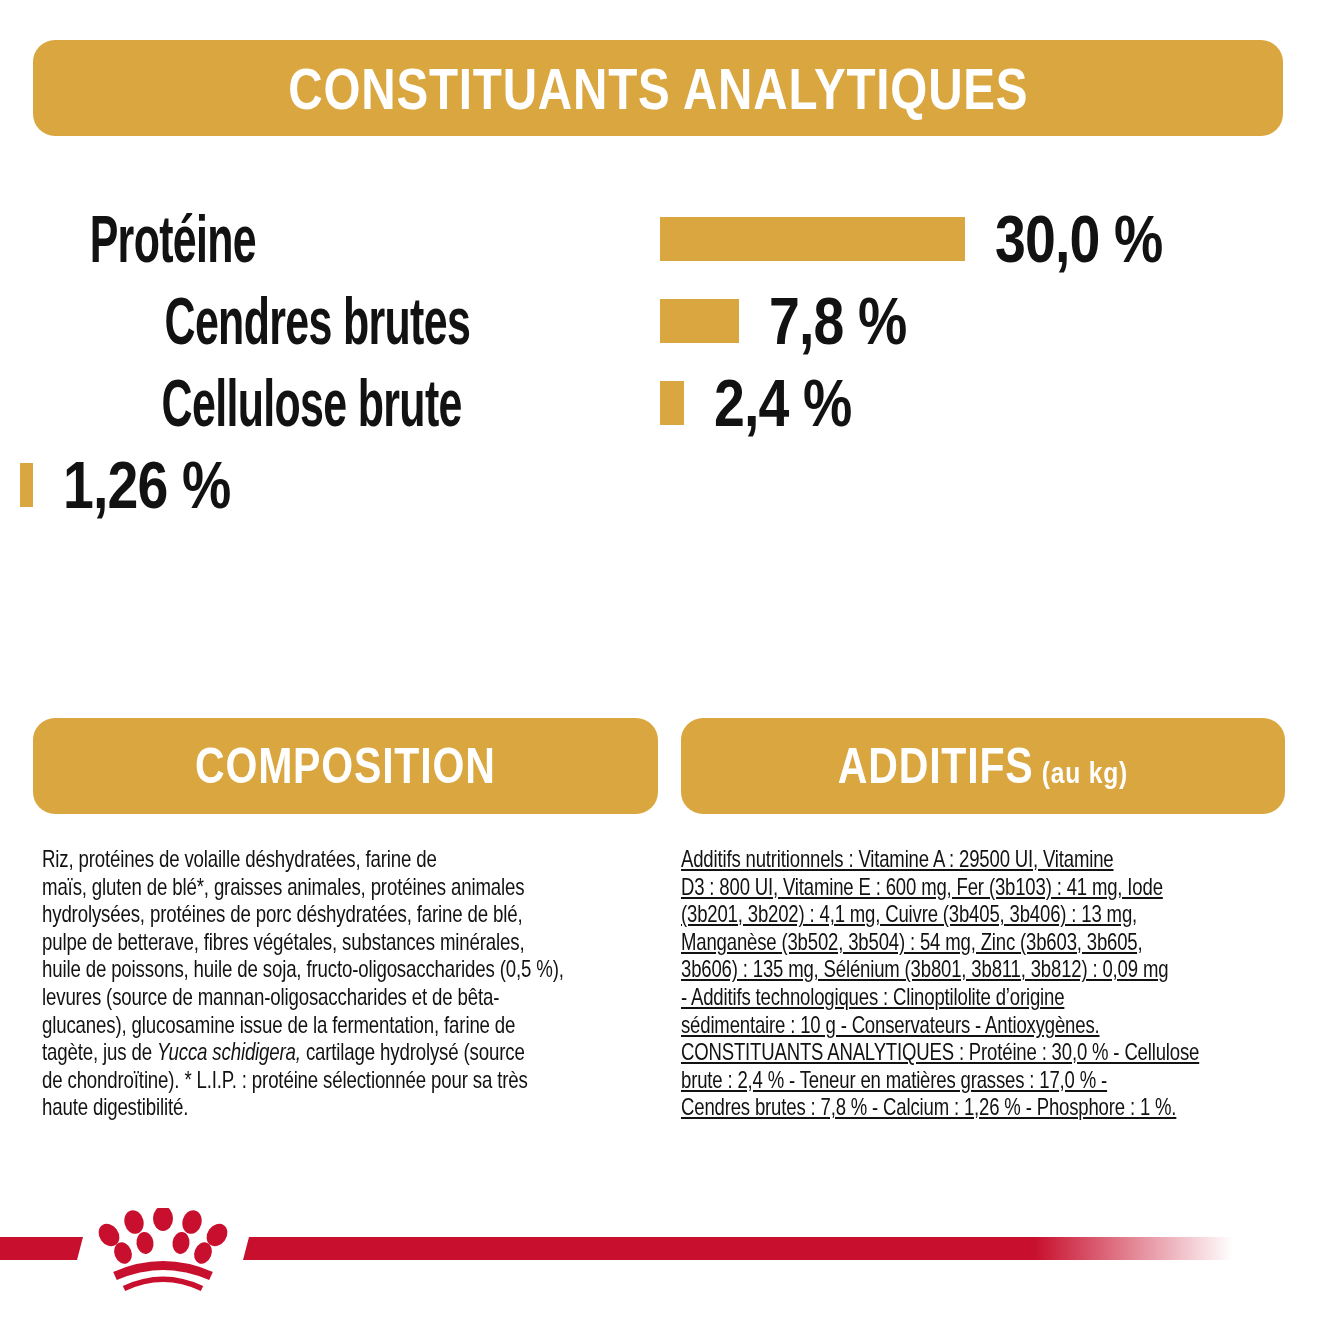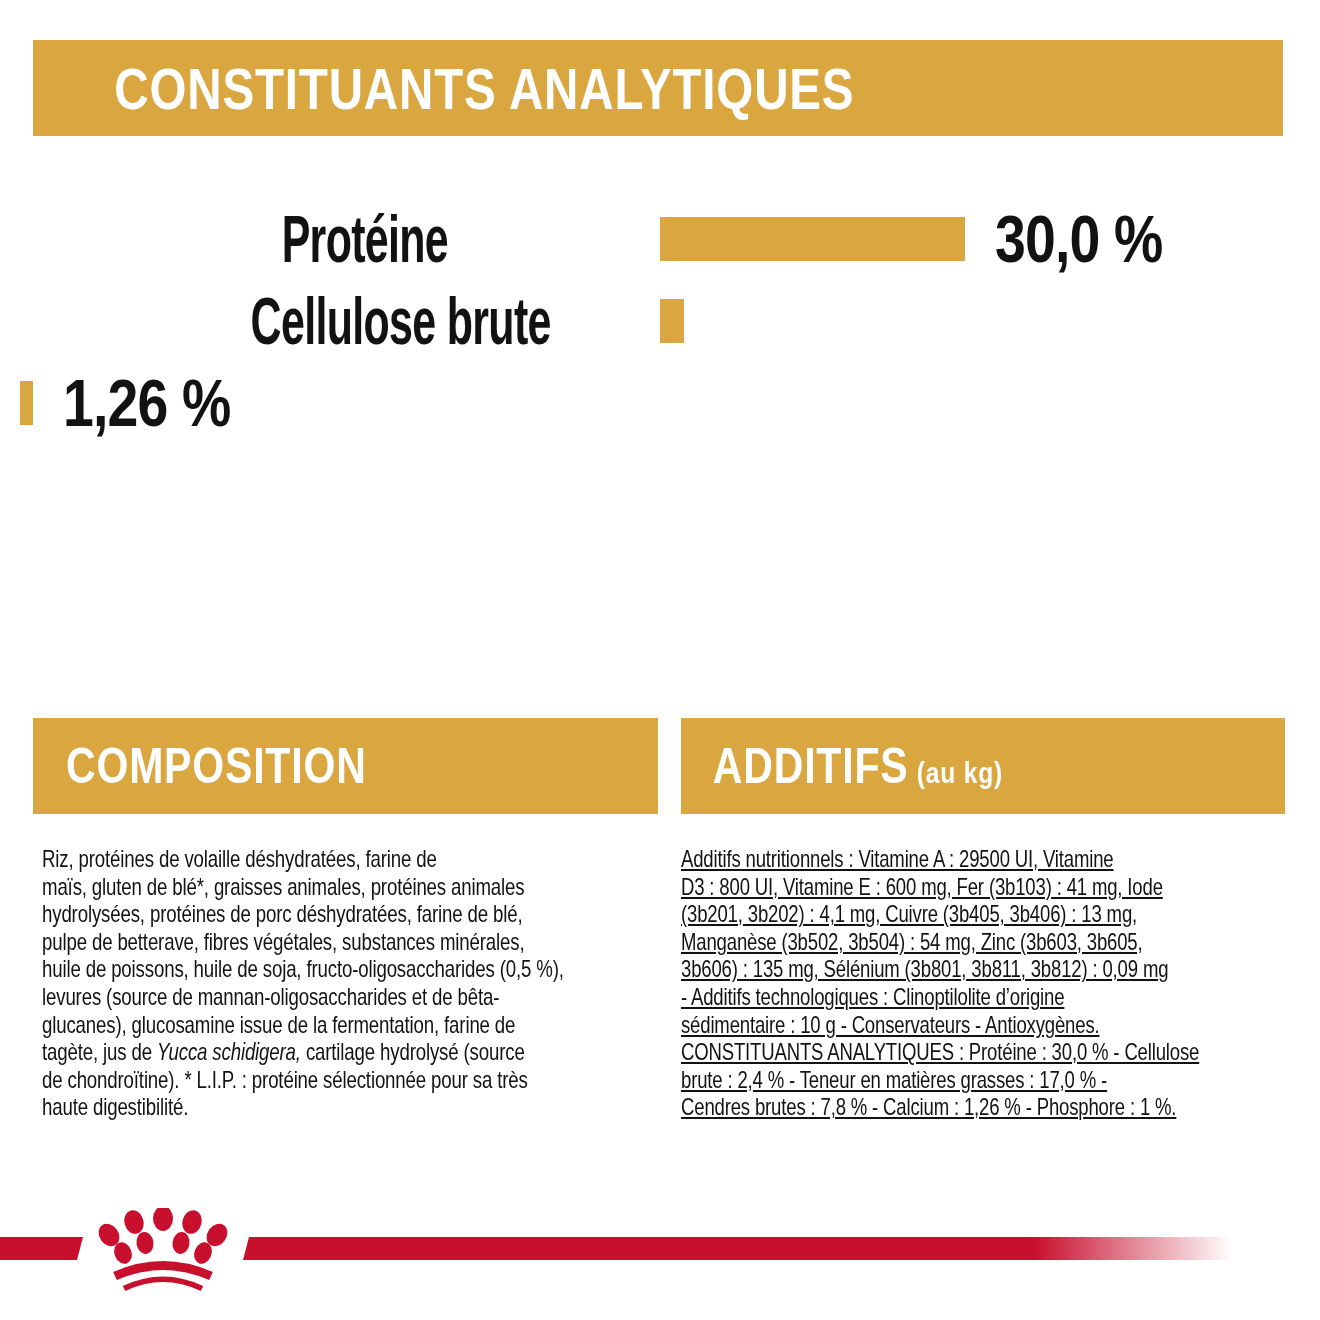--- a/index.html
+++ b/index.html
@@ -7,35 +7,35 @@
     --red:#C8102E;
     --ink:#121212;
     --paper:#FFFFFF;
   }
   html,body{margin:0;padding:0;background:#fff;}
   .page{
     position:relative;width:1320px;height:1320px;background:var(--paper);
     overflow:hidden;font-family:"Liberation Sans",sans-serif;color:var(--ink);
   }
   
-  .banner{position:absolute;background:var(--gold);display:flex;align-items:center;justify-content:flex-start;}
+  .banner{position:absolute;background:var(--gold);display:flex;align-items:center;justify-content:center;border-radius:22px;}
   .banner-main{left:33px;top:40px;width:1250px;height:96px;}
   .banner-comp{left:33px;top:718px;width:625px;height:96px;}
   .banner-add{left:681px;top:718px;width:604px;height:96px;}
   .banner-inner{
     display:inline-block;white-space:nowrap;color:#fff;font-weight:bold;
     transform:scaleX(0.82);transform-origin:center center;letter-spacing:1px;
   }
   .banner-main .banner-inner{font-size:58px;}
   .banner-comp .banner-inner,.banner-add .banner-inner{font-size:50px;}
   .banner-suffix{font-size:30px;font-weight:bold;margin-left:10px;}
   
   .chart{position:absolute;left:0;top:198px;width:1320px;}
   .chart-row{display:flex;align-items:center;height:82px;}
-  .label-cell{width:640px;text-align:center;flex:0 0 auto;}
+  .label-cell{width:640px;text-align:left;flex:0 0 auto;}
   .row-label{
     display:inline-block;white-space:nowrap;font-size:66px;font-weight:bold;
     transform:scaleX(0.65);transform-origin:right center;letter-spacing:-1px;
   }
   .bar{flex:0 0 auto;height:44px;margin-left:20px;background:var(--gold);}
   .value-cell{flex:0 0 auto;margin-left:30px;}
   .row-value{
     display:inline-block;white-space:nowrap;font-size:66px;font-weight:bold;
     transform:scaleX(0.84);transform-origin:left center;letter-spacing:-1px;
   }
@@ -76,26 +76,38 @@
       <div class="label-cell">
         <span class="row-label">Protéine</span>
       </div>
       <div class="bar" style="width: 305px;"></div>
       <div class="value-cell">
         <span class="row-value">30,0 %</span>
       </div>
     </div>
 
 
+    <div class="chart-row">
+      <div class="label-cell">
+        <span class="row-label">Cendres brutes</span>
+      </div>
+      <div class="bar" style="width: 79px;"></div>
+      <div class="value-cell">
+        <span class="row-value">7,8 %</span>
+      </div>
+    </div>
 
     <div class="chart-row">
       <div class="label-cell">
         <span class="row-label">Cellulose brute</span>
       </div>
       <div class="bar" style="width: 24px;"></div>
+      <div class="value-cell">
+        <span class="row-value">2,4 %</span>
+      </div>
     </div>
 
     <div class="chart-row">
       <div class="bar" style="width: 13px;"></div>
       <div class="value-cell">
         <span class="row-value">1,26 %</span>
       </div>
     </div>
 
   </div>

